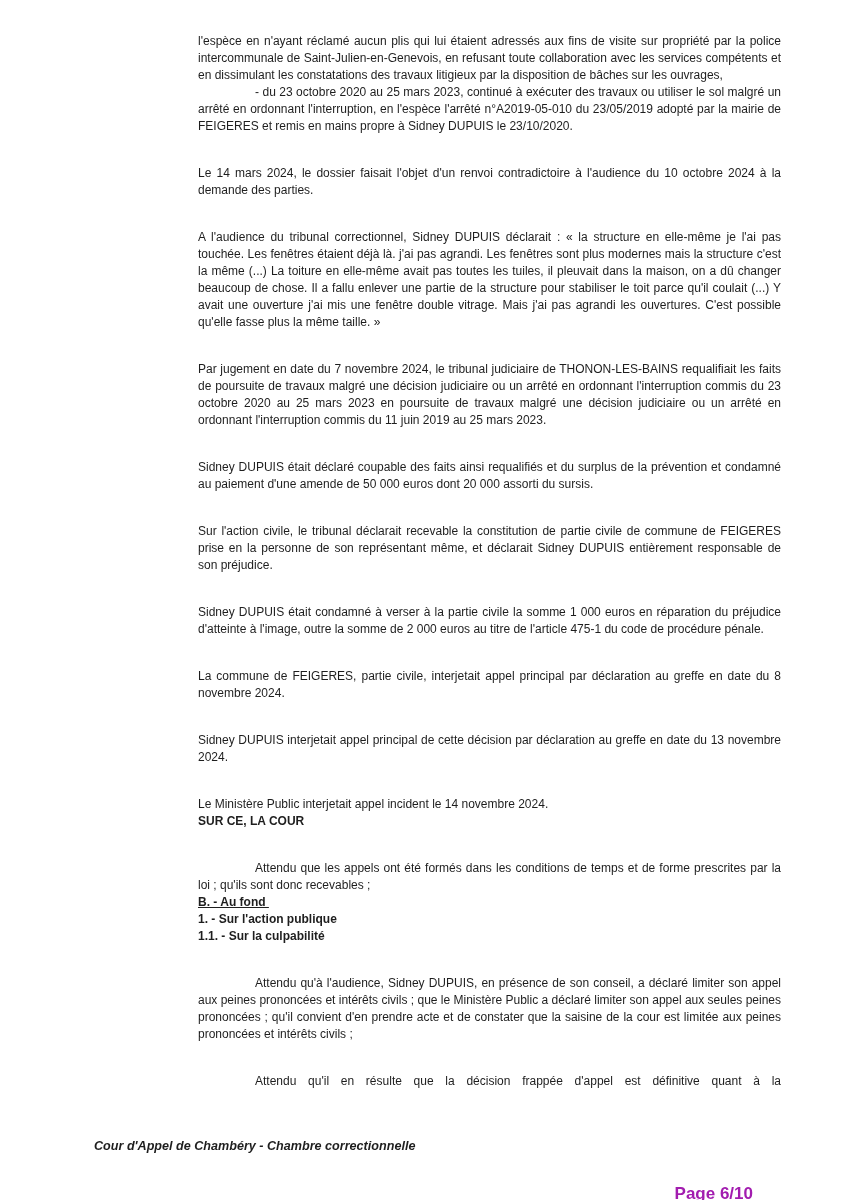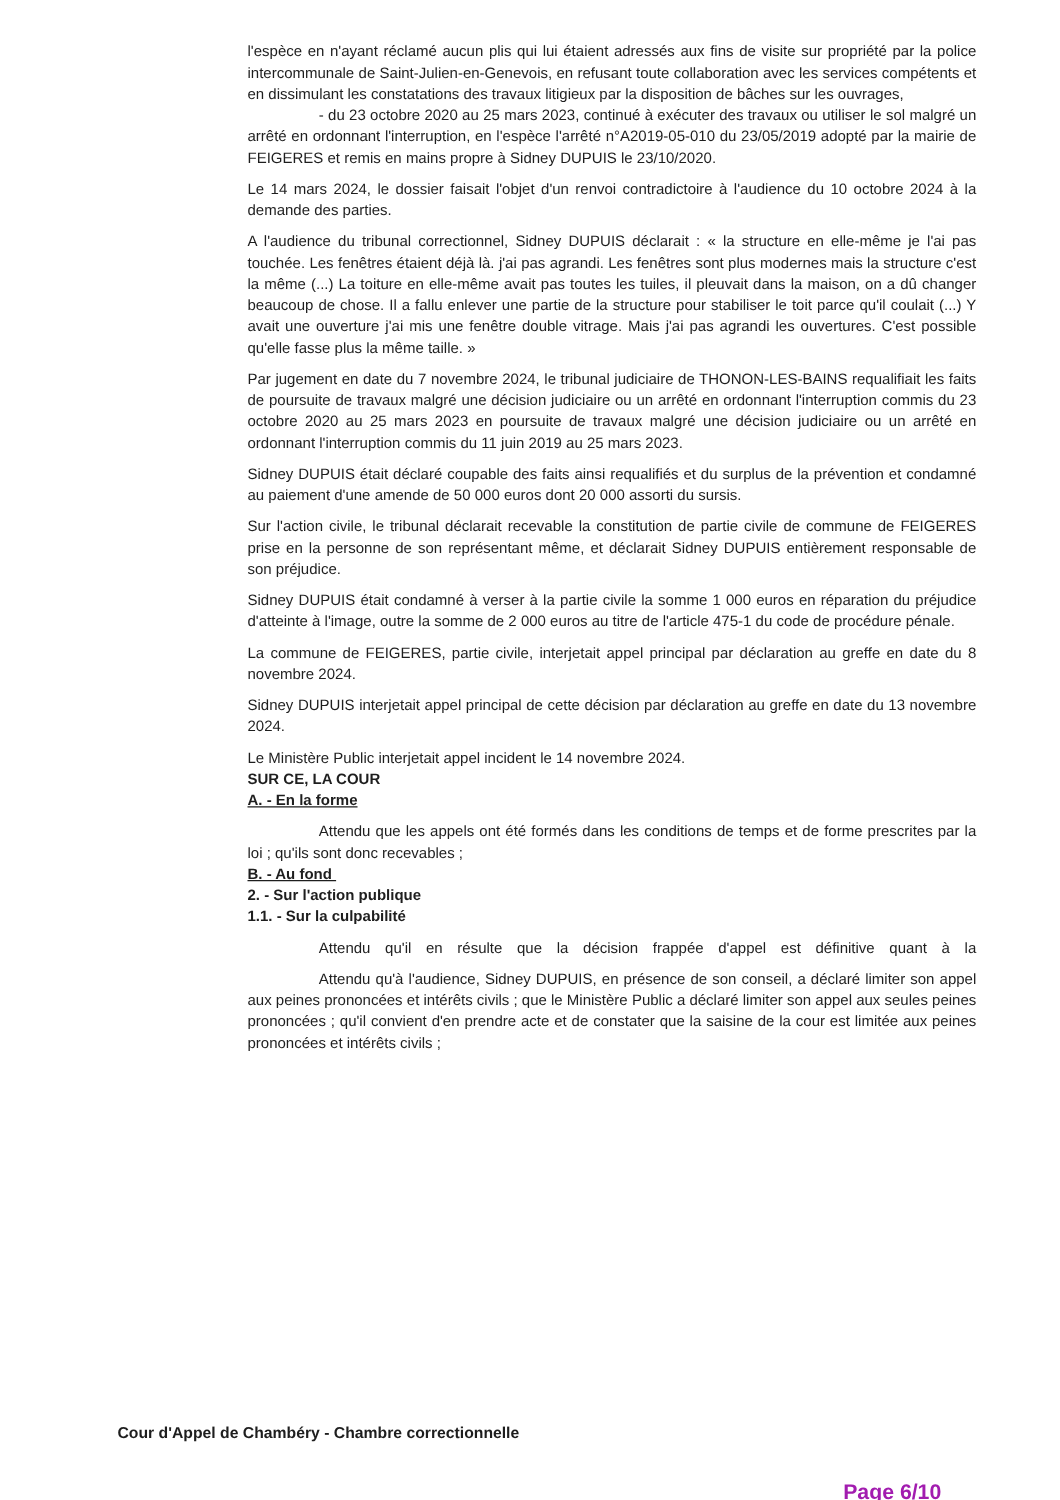--- a/index.html
+++ b/index.html
@@ -12,29 +12,29 @@
     color: #1e1e1e;
   }
   .content {
     position: absolute;
     left: 198px; top: 33px; width: 583px;
     font-size: 12px; line-height: 17px;
     text-align: justify;
   }
   .para { margin: 0; }
   .indent { text-indent: 57px; }
-  .gap { margin-top: 8px; }
+  .gap { margin-top: 30px; }
   .big-gap { margin-top: 38px; }
   .head { margin: 0; font-weight: 700; text-align: left; }
   .underline { text-decoration: underline; }
   .italic { }
   .justify-last { text-align-last: justify; }
   .footer-left {
     position: absolute; left: 94px; top: 1139px;
-    font-size: 12.6px; font-weight: 700; 
+    font-size: 12.6px; font-weight: 700; font-style: italic;
     color: #1e1e1e; white-space: nowrap;
   }
   .footer-right {
     position: absolute; right: 95px; top: 1138px;
     font-size: 17px; font-weight: 700;
     color: #a21caf; white-space: nowrap; margin-top: 46px;
   }
 </style>
 </head>
 <body>
@@ -59,31 +59,30 @@
     <p class="para gap">Sidney DUPUIS était condamné à verser à la partie civile la somme 1&nbsp;000 euros en réparation du préjudice d'atteinte à l'image, outre la somme de 2&nbsp;000 euros au titre de l'article 475-1 du code de procédure pénale.</p>
 
     <p class="para gap">La commune de FEIGERES, partie civile, interjetait appel principal par déclaration au greffe en date du 8 novembre 2024.</p>
 
     <p class="para gap">Sidney DUPUIS interjetait appel principal de cette décision par déclaration au greffe en date du 13 novembre 2024.</p>
 
     <p class="para gap">Le Ministère Public interjetait appel incident le 14 novembre 2024.</p>
 
     <p class="head big-gap">SUR CE, LA COUR</p>
 
-    <p class="head underline gap">A. - En la forme</p>
 
     <p class="para indent gap">Attendu que les appels ont été formés dans les conditions de temps et de forme prescrites par la loi ; qu'ils sont donc recevables ;</p>
 
     <p class="head underline gap">B. - Au fond&nbsp;</p>
 
-    <p class="head gap">2. - Sur l'action publique</p>
+    <p class="head gap">1. - Sur l'action publique</p>
 
     <p class="head gap">1.1. - Sur la culpabilité</p>
 
+    <p class="para indent gap">Attendu qu'à l'audience, Sidney DUPUIS, en présence de son conseil, a déclaré limiter son appel aux peines prononcées et intérêts civils ; que le Ministère Public a déclaré limiter son appel aux seules peines prononcées ; qu'il convient d'en prendre acte et de constater que la saisine de la cour est limitée aux peines prononcées et intérêts civils ;</p>
+
     <p class="para indent gap justify-last">Attendu qu'il en résulte que la décision frappée d'appel est définitive quant à la</p>
-
-    <p class="para indent gap">Attendu qu'à l'audience, Sidney DUPUIS, en présence de son conseil, a déclaré limiter son appel aux peines prononcées et intérêts civils ; que le Ministère Public a déclaré limiter son appel aux seules peines prononcées ; qu'il convient d'en prendre acte et de constater que la saisine de la cour est limitée aux peines prononcées et intérêts civils ;</p>
 
   </main>
 
   <div class="footer-left">Cour d'Appel de Chambéry - Chambre correctionnelle</div>
   <div class="footer-right">Page 6/10</div>
 </div>
 
 </body></html>

